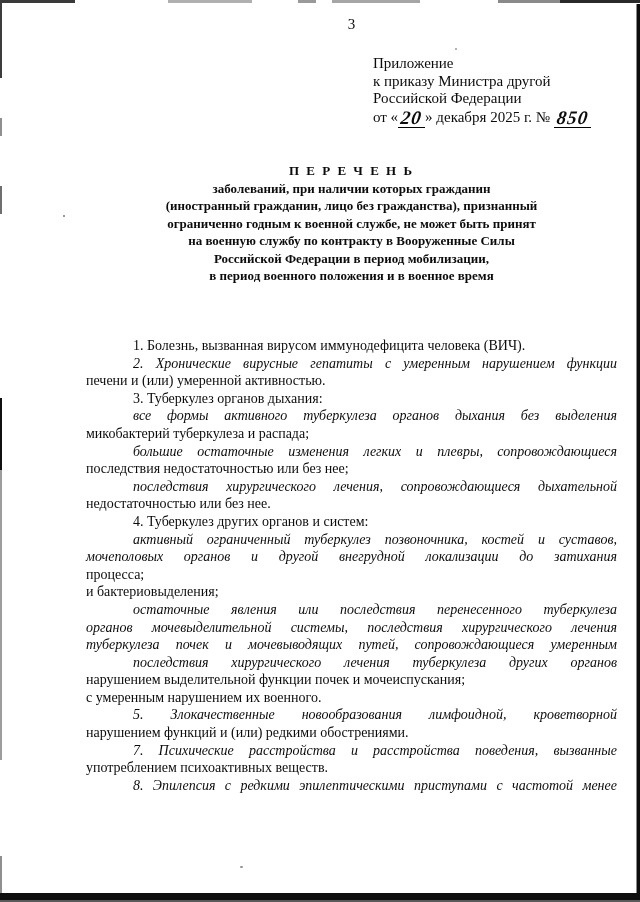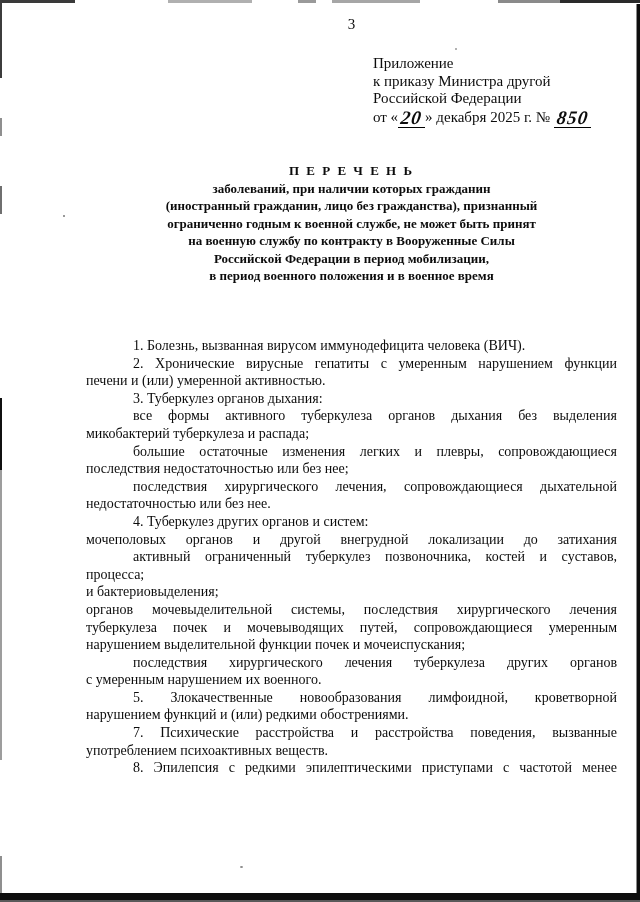--- a/index.html
+++ b/index.html
@@ -33,21 +33,21 @@
   .date-line{white-space:nowrap;}
   .hand-u{display:inline-block;border-bottom:1.6px solid #000;padding:0 3px;line-height:1;vertical-align:-2px;}
   .hand{display:inline-block;transform:skewX(-8deg);font-weight:700;font-style:italic;
     font-size:19px;letter-spacing:1px;line-height:1;}
   .title-block{position:absolute;top:162px;left:86px;width:531px;text-align:center;
     font-weight:700;font-size:13px;line-height:17.5px;}
   .title-heading{letter-spacing:2px;}
   .body-block{position:absolute;top:317px;left:86px;width:531px;
     font-size:14px;line-height:17.6px;margin-top:20px;}
   .bline{text-align:justify;}
-  .bline.just{text-align-last:justify;}
+  .bline.just{text-align-last:justify;font-style:italic;}
   .bline.indent{text-indent:47px;}
 </style>
 </head>
 <body>
 
 <div class="page">
 
   <div class="edge-top"></div>
   <div class="edge-left"></div>
   <div class="edge-right"></div>
@@ -87,28 +87,29 @@
       <div class="bline indent just">2. Хронические вирусные гепатиты с умеренным нарушением функции</div>
       <div class="bline">печени и (или) умеренной активностью.</div>
       <div class="bline indent">3. Туберкулез органов дыхания:</div>
       <div class="bline indent just">все формы активного туберкулеза органов дыхания без выделения</div>
       <div class="bline">микобактерий туберкулеза и распада;</div>
       <div class="bline indent just">большие остаточные изменения легких и плевры, сопровождающиеся</div>
       <div class="bline">последствия недостаточностью или без нее;</div>
       <div class="bline indent just">последствия хирургического лечения, сопровождающиеся дыхательной</div>
       <div class="bline">недостаточностью или без нее.</div>
       <div class="bline indent">4. Туберкулез других органов и систем:</div>
+      <div class="bline indent just">активный ограниченный туберкулез позвоночника, костей и суставов,</div>
       <div class="bline just">мочеполовых органов и другой внегрудной локализации до затихания</div>
-      <div class="bline indent just">активный ограниченный туберкулез позвоночника, костей и суставов,</div>
       <div class="bline">процесса;</div>
       <div class="bline">и бактериовыделения;</div>
+      <div class="bline indent just">остаточные явления или последствия перенесенного туберкулеза</div>
       <div class="bline just">органов мочевыделительной системы, последствия хирургического лечения</div>
       <div class="bline just">туберкулеза почек и мочевыводящих путей, сопровождающиеся умеренным</div>
+      <div class="bline indent just">последствия хирургического лечения туберкулеза других органов</div>
       <div class="bline">нарушением выделительной функции почек и мочеиспускания;</div>
-      <div class="bline indent just">последствия хирургического лечения туберкулеза других органов</div>
       <div class="bline">с умеренным нарушением их военного.</div>
       <div class="bline indent just">5. Злокачественные новообразования лимфоидной, кроветворной</div>
       <div class="bline">нарушением функций и (или) редкими обострениями.</div>
       <div class="bline indent just">7. Психические расстройства и расстройства поведения, вызванные</div>
       <div class="bline">употреблением психоактивных веществ.</div>
       <div class="bline indent just">8. Эпилепсия с редкими эпилептическими приступами с частотой менее</div>
     </div>
 
 </div>
 

